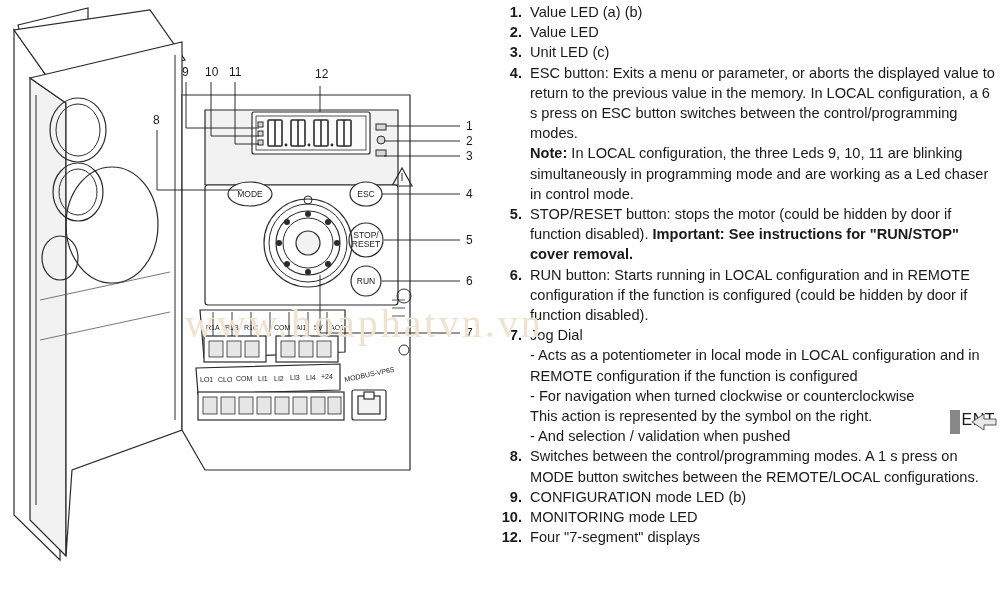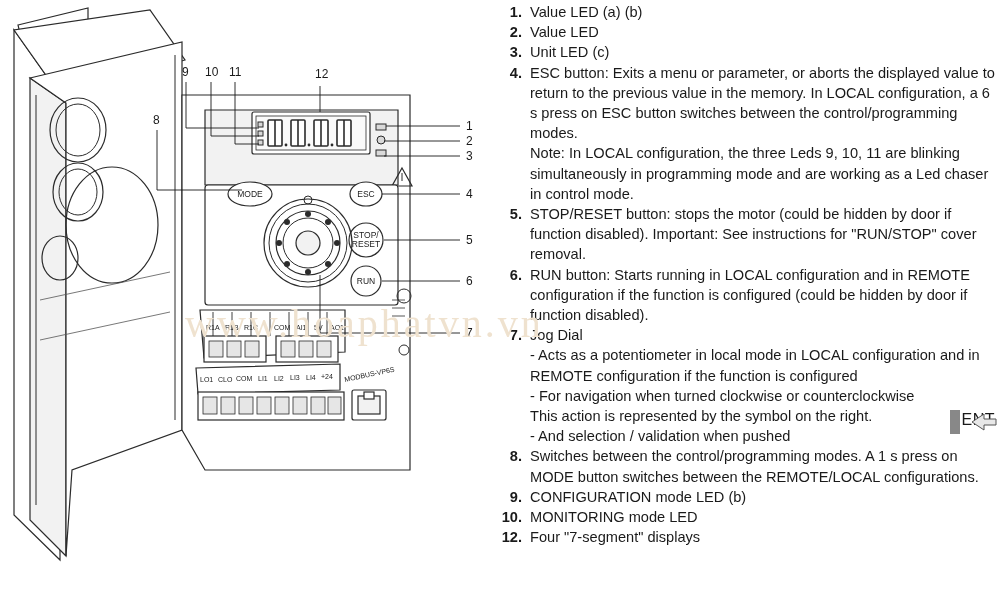--- a/index.html
+++ b/index.html
@@ -66,21 +66,21 @@
     left: 0;
     top: 0;
     width: 24px;
     text-align: right;
     font-weight: bold;
   }
   .txt {
     display: block;
   }
   .bold {
-    font-weight: normal;
+    font-weight: bold;
   }
   .sub {
     display: block;
   }
 
   
   .ent-symbol {
     position: absolute;
     right: 2px;
     top: 398px;

